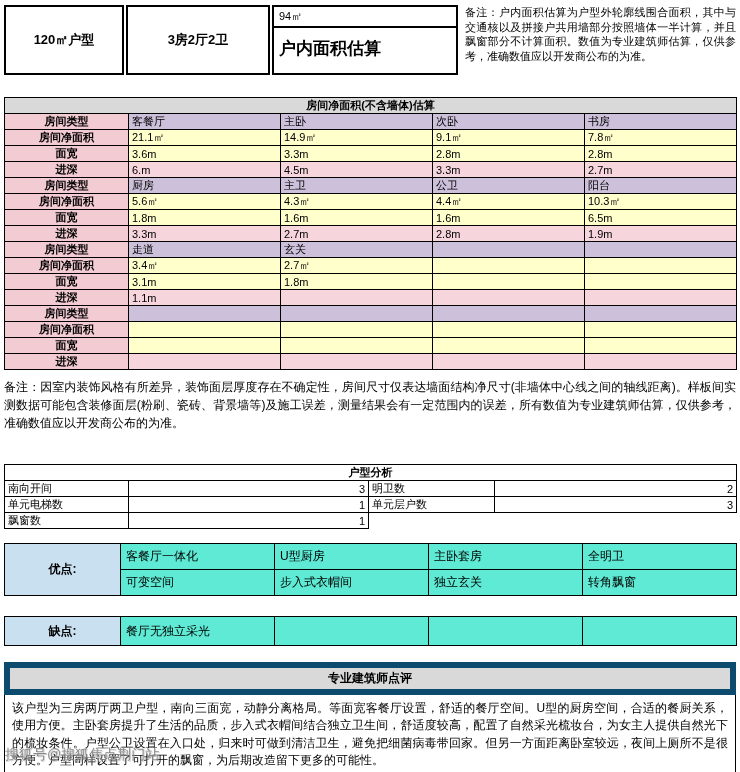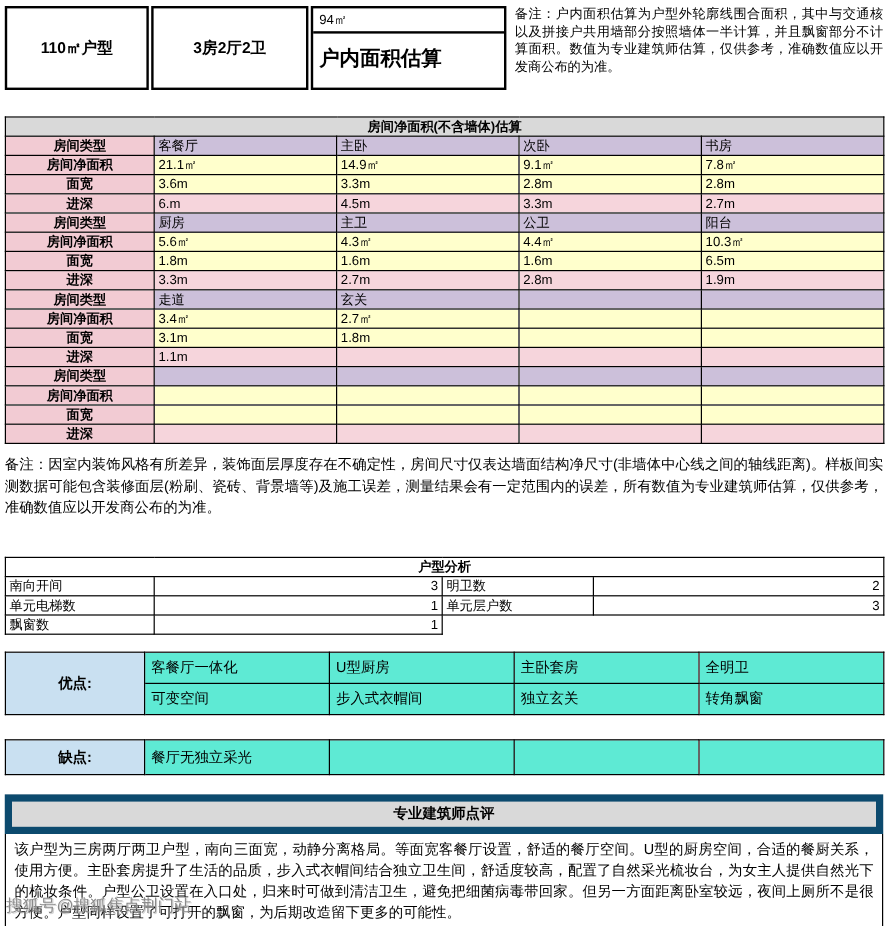--- a/index.html
+++ b/index.html
@@ -8,22 +8,22 @@
     background:#ffffff;color:#000;
     font-family:"Liberation Sans","DejaVu Sans",sans-serif;
   }
   .page{padding:5px 4px 0 4px;}
 
   
   .top-section{display:flex;align-items:stretch;height:70px;margin-bottom:14px;}
   .box{border:2px solid #000;box-sizing:border-box;}
   .box-center{display:flex;align-items:center;justify-content:center;font-weight:bold;font-size:13px;}
   .box1{width:120px;}
-  .box2{width:131px;margin-left:2px;}
-  .box3{width:163px;margin-left:2px;display:flex;flex-direction:column;}
+  .box2{width:144px;margin-left:2px;}
+  .box3{width:186px;margin-left:2px;display:flex;flex-direction:column;}
   .box3-top{font-size:11px;padding:2px 5px;border-bottom:2px solid #000;}
   .box3-bottom{font-weight:bold;font-size:17px;padding:9px 5px;}
   .top-remark{flex:1;margin-left:7px;font-size:11px;line-height:1.32;text-align:justify;}
 
   
   table{border-collapse:collapse;table-layout:fixed;width:732px;}
   td{border:1px solid #000;overflow:hidden;white-space:nowrap;box-sizing:border-box;}
   .title-row td{background:#d9d9d9;text-align:center;font-weight:bold;font-size:12px;height:17px;}
 
   
@@ -58,21 +58,21 @@
 
   .watermark{position:absolute;left:5px;bottom:8px;color:#8a8a8a;font-size:14px;text-shadow:1px 1px 0 rgba(160,160,160,.45);}
 </style>
 </head>
 <body>
 
 <div class="page">
 
   <div class="top-section">
     <div class="box box1 box-center">
-      <span>110㎡户型</span>
+      <span>120㎡户型</span>
     </div>
     <div class="box box2 box-center">
       <span>3房2厅2卫</span>
     </div>
     <div class="box box3">
       <div class="box3-top">94㎡</div>
       <div class="box3-bottom">户内面积估算</div>
     </div>
     <div class="top-remark">备注：户内面积估算为户型外轮廓线围合面积，其中与交通核以及拼接户共用墙部分按照墙体一半计算，并且飘窗部分不计算面积。数值为专业建筑师估算，仅供参考，准确数值应以开发商公布的为准。</div>
   </div>

